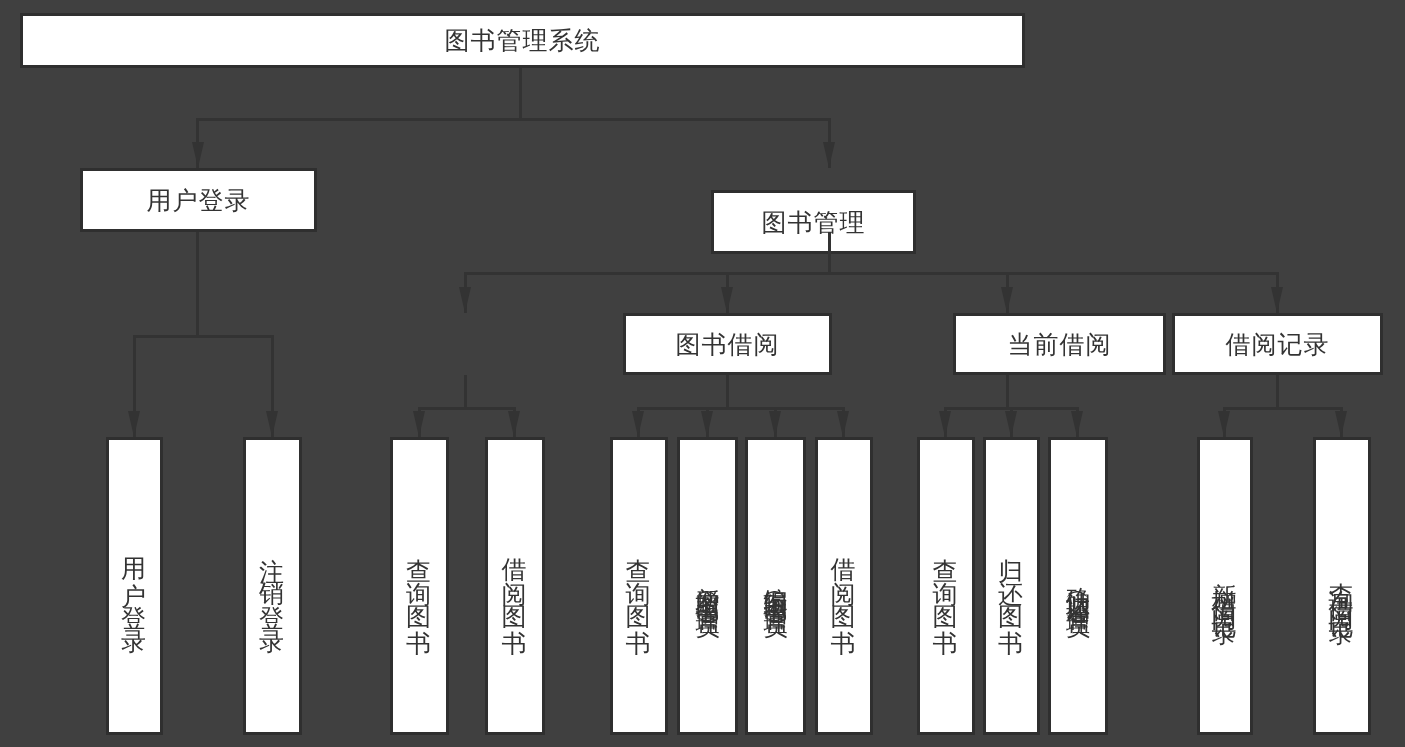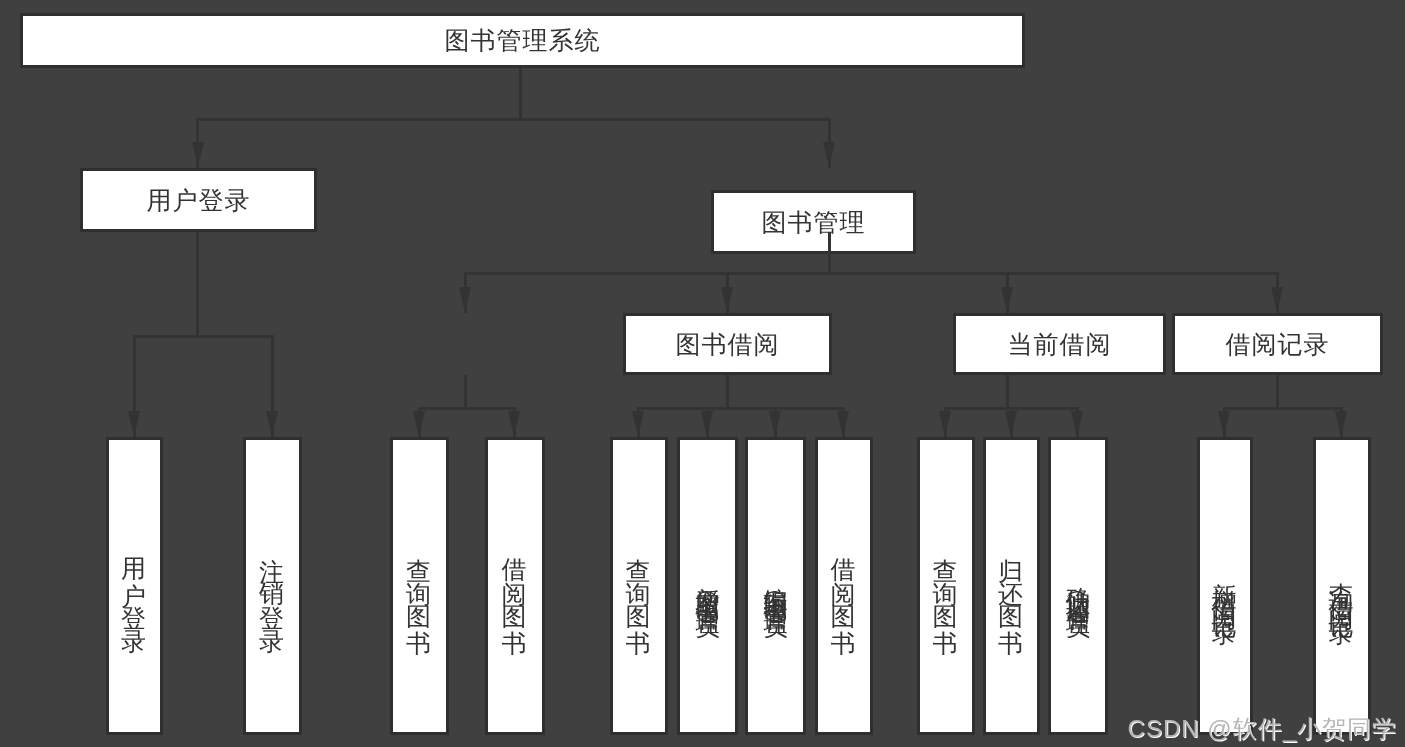--- a/index.html
+++ b/index.html
@@ -135,15 +135,14 @@
   <div class="arr" style="left:1005px; top:411px;"></div>
   <div class="arr" style="left:1071px; top:411px;"></div>
 
   <div class="lv" style="left:1276px; top:375px; height:32px;"></div>
   <div class="lh" style="left:1223px; top:407px; width:120px;"></div>
   <div class="lv" style="left:1223px; top:407px; height:30px;"></div>
   <div class="lv" style="left:1340px; top:407px; height:30px;"></div>
   <div class="arr" style="left:1218px; top:411px;"></div>
   <div class="arr" style="left:1335px; top:411px;"></div>
 
-  <div class="watermark">CSDN @软件_小贺同学</div>
 
 </div>
 
 </body></html>

